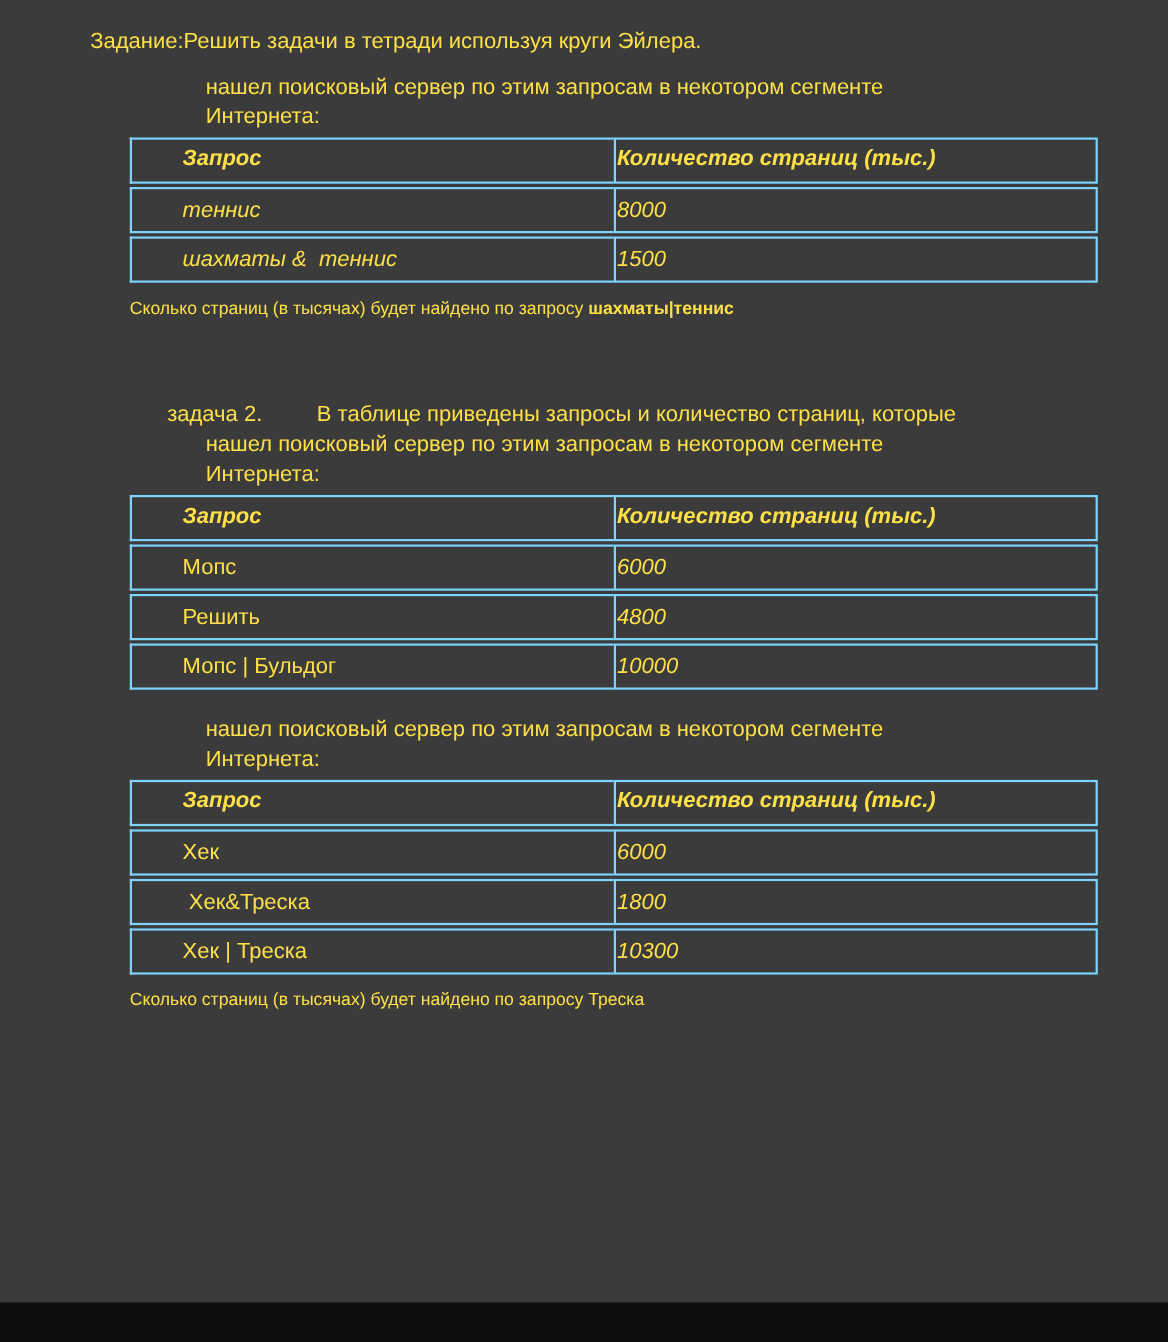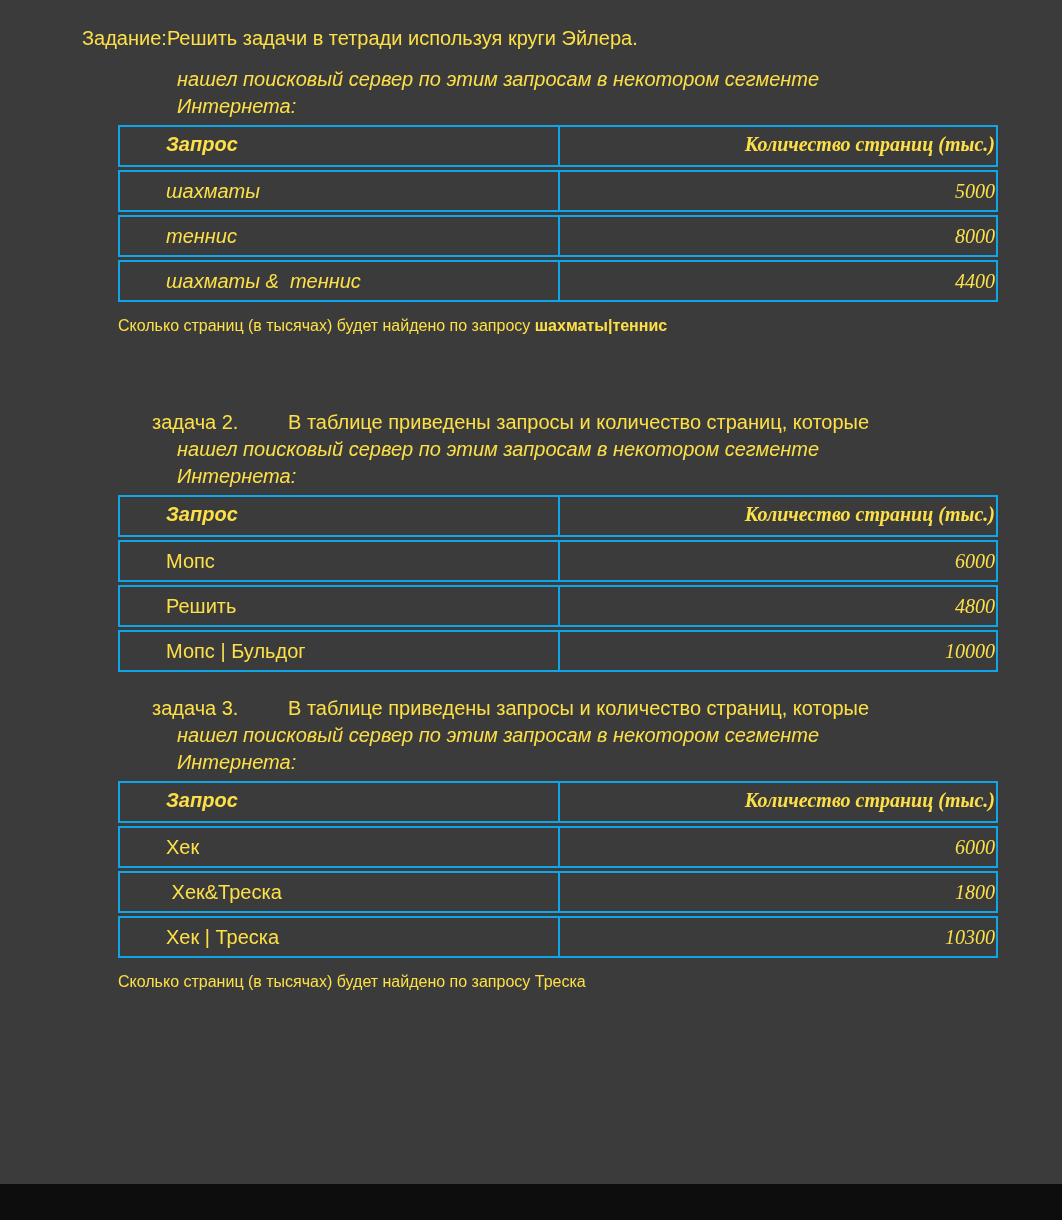--- a/index.html
+++ b/index.html
@@ -16,47 +16,46 @@
     padding:24px 0 0 82px;
     font-size:20px;
     line-height:28px;
   }
   .task{margin-left:152px;}
   .task-head{font-size:20px;line-height:27px;}
   .task-line1 .task-label{
     display:inline-block;
     width:136px;
   }
-  .task-line2,.task-line3{margin-left:25px;font-style:italic;}
+  .task-line2,.task-line3{margin-left:35px;}
   .qtable{
     margin:2px 0 0 118px;
     width:880px;
     border-collapse:separate;
     border-spacing:0 3px;
     table-layout:fixed;
     font-size:20px;
   }
   .qtable th,.qtable td{
-    border:2px solid #0ea5e9;
+    border:2px solid #7dd3fc;
     height:42px;
     box-sizing:border-box;
     white-space:pre-wrap;
     vertical-align:middle;
     font-weight:normal;
   }
   .qtable .c1{
     width:440px;
     text-align:left;
     padding-left:46px;
     border-right:none;
   }
   .qtable .c2{
     width:440px;
-    text-align:right;
-    font-family:Liberation Serif, serif;
+    text-align:left;
   }
   .qtable th{
     font-style:italic;
     font-weight:bold;
     vertical-align:top;
     padding-top:6px;
   }
   .qtable td.ncell{font-style:italic;}
   .queries-italic td.qcell{font-style:italic;}
   .question{
@@ -90,30 +89,26 @@
   </div>
   <table class="qtable queries-italic">
     <thead>
       <tr>
         <th class="c1">Запрос</th>
         <th class="c2">Количество страниц (тыс.)</th>
       </tr>
     </thead>
     <tbody>
       <tr>
-        <td class="c1 qcell">шахматы</td>
-        <td class="c2 ncell">5000</td>
-      </tr>
-      <tr>
         <td class="c1 qcell">теннис</td>
         <td class="c2 ncell">8000</td>
       </tr>
       <tr>
         <td class="c1 qcell">шахматы &amp;  теннис</td>
-        <td class="c2 ncell">4400</td>
+        <td class="c2 ncell">1500</td>
       </tr>
     </tbody>
   </table>
   <div class="question">
     <span>Сколько страниц (в тысячах) будет найдено по запросу </span><span class="qbold">шахматы|теннис</span>
   </div>
 
   <div class="task t2">
     <div class="task-head">
       <div class="task-line1">
@@ -141,23 +136,20 @@
       </tr>
       <tr>
         <td class="c1 qcell">Мопс | Бульдог</td>
         <td class="c2 ncell">10000</td>
       </tr>
     </tbody>
   </table>
 
   <div class="task t3">
     <div class="task-head">
-      <div class="task-line1">
-        <span class="task-label">задача 3.</span><span>В таблице приведены запросы и количество страниц, которые</span>
-      </div>
       <div class="task-line2">нашел поисковый сервер по этим запросам в некотором сегменте</div>
       <div class="task-line3">Интернета:</div>
     </div>
   </div>
   <table class="qtable">
     <thead>
       <tr>
         <th class="c1">Запрос</th>
         <th class="c2">Количество страниц (тыс.)</th>
       </tr>

